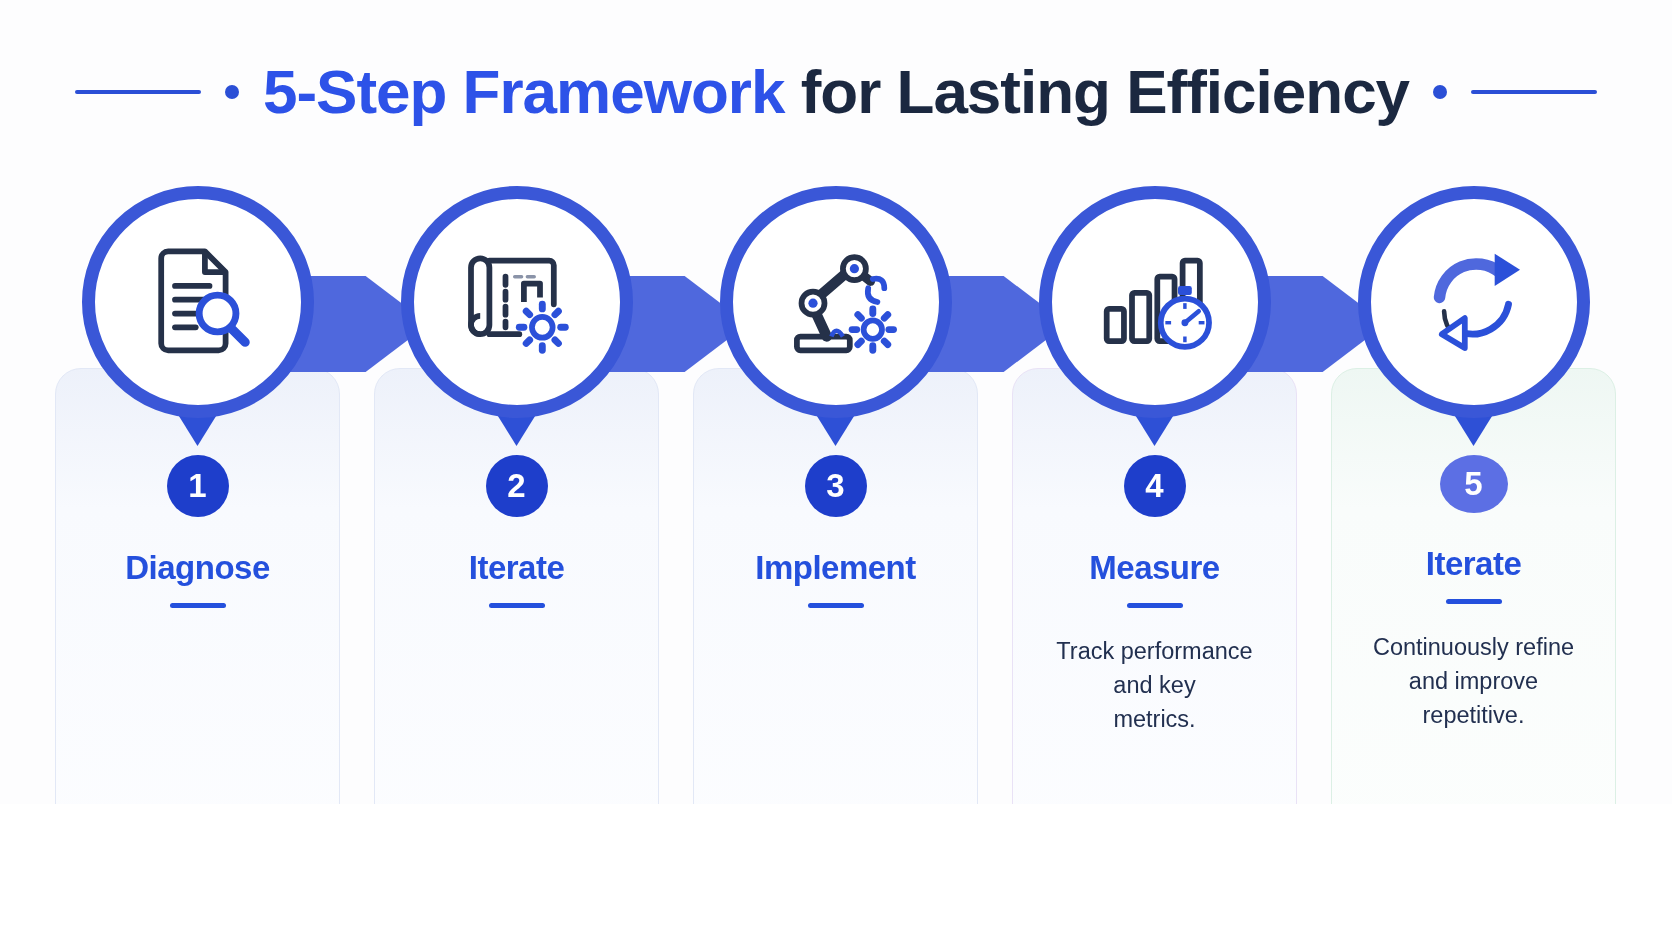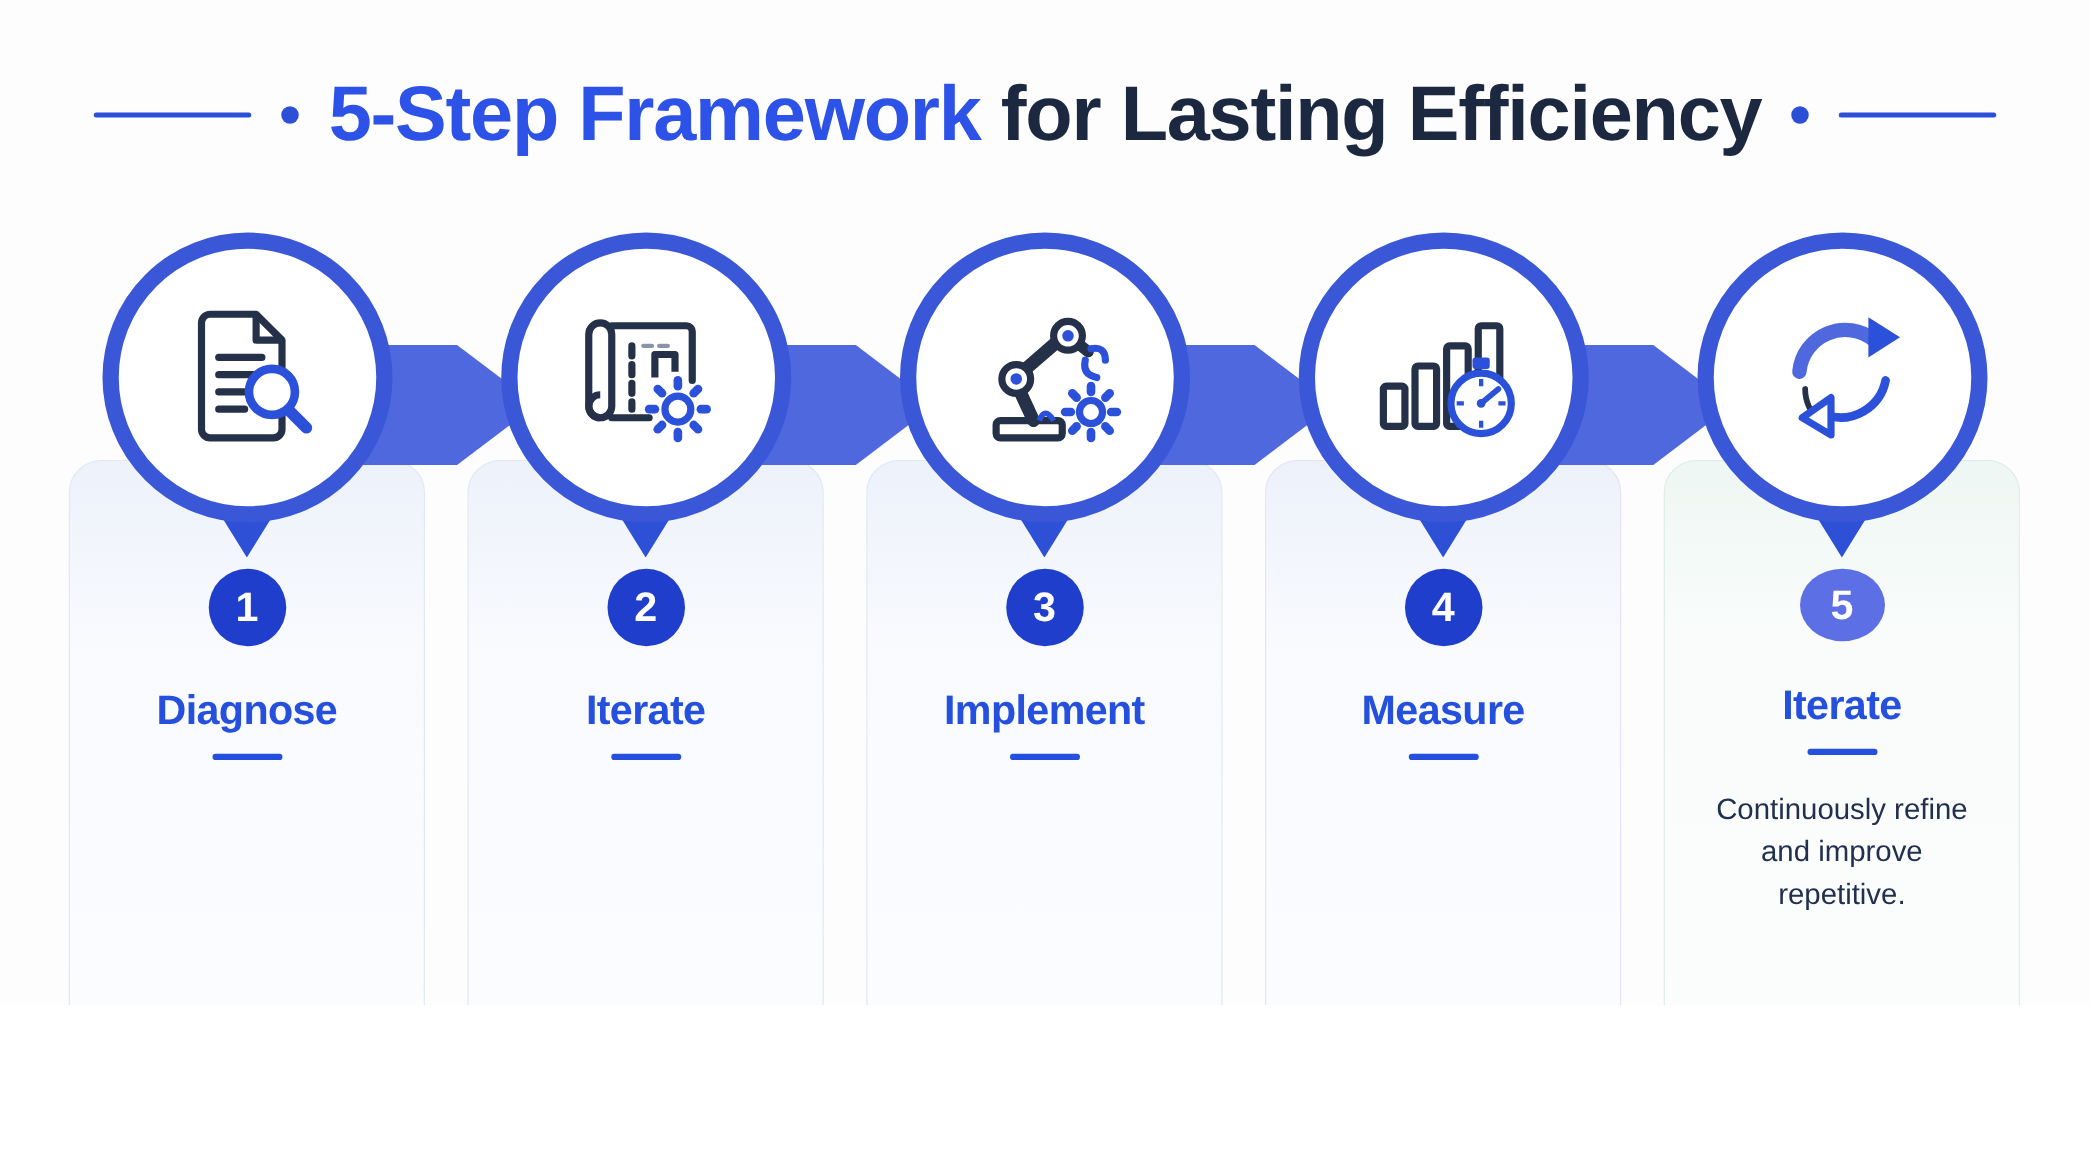--- a/index.html
+++ b/index.html
@@ -199,20 +199,23 @@
           </g>
         </svg>
       </div>
     </div>
 
     <div class="step-col">
       <div class="card">
         <div class="badge">4</div>
         <div class="step-title">Measure</div>
         <div class="divider"></div>
+        <div class="step-desc">Track performance
+and key
+metrics.</div>
       </div>
       <div class="circle-tail"></div>
       <div class="icon-circle">
         <svg viewBox="0 0 120 120">
           <rect x="18" y="66" width="15" height="28" rx="2" fill="#ffffff" stroke="#253149" stroke-width="5"></rect>
           <rect x="40" y="52" width="15" height="42" rx="2" fill="#ffffff" stroke="#253149" stroke-width="5"></rect>
           <rect x="62" y="38" width="15" height="56" rx="2" fill="#ffffff" stroke="#253149" stroke-width="5"></rect>
           <rect x="84" y="24" width="15" height="44" rx="2" fill="#ffffff" stroke="#253149" stroke-width="5"></rect>
           <rect x="80" y="46" width="12" height="8" rx="2" fill="#2b50d9"></rect>
           <circle cx="86" cy="78" r="21" fill="#ffffff" stroke="#2b50d9" stroke-width="5"></circle>

